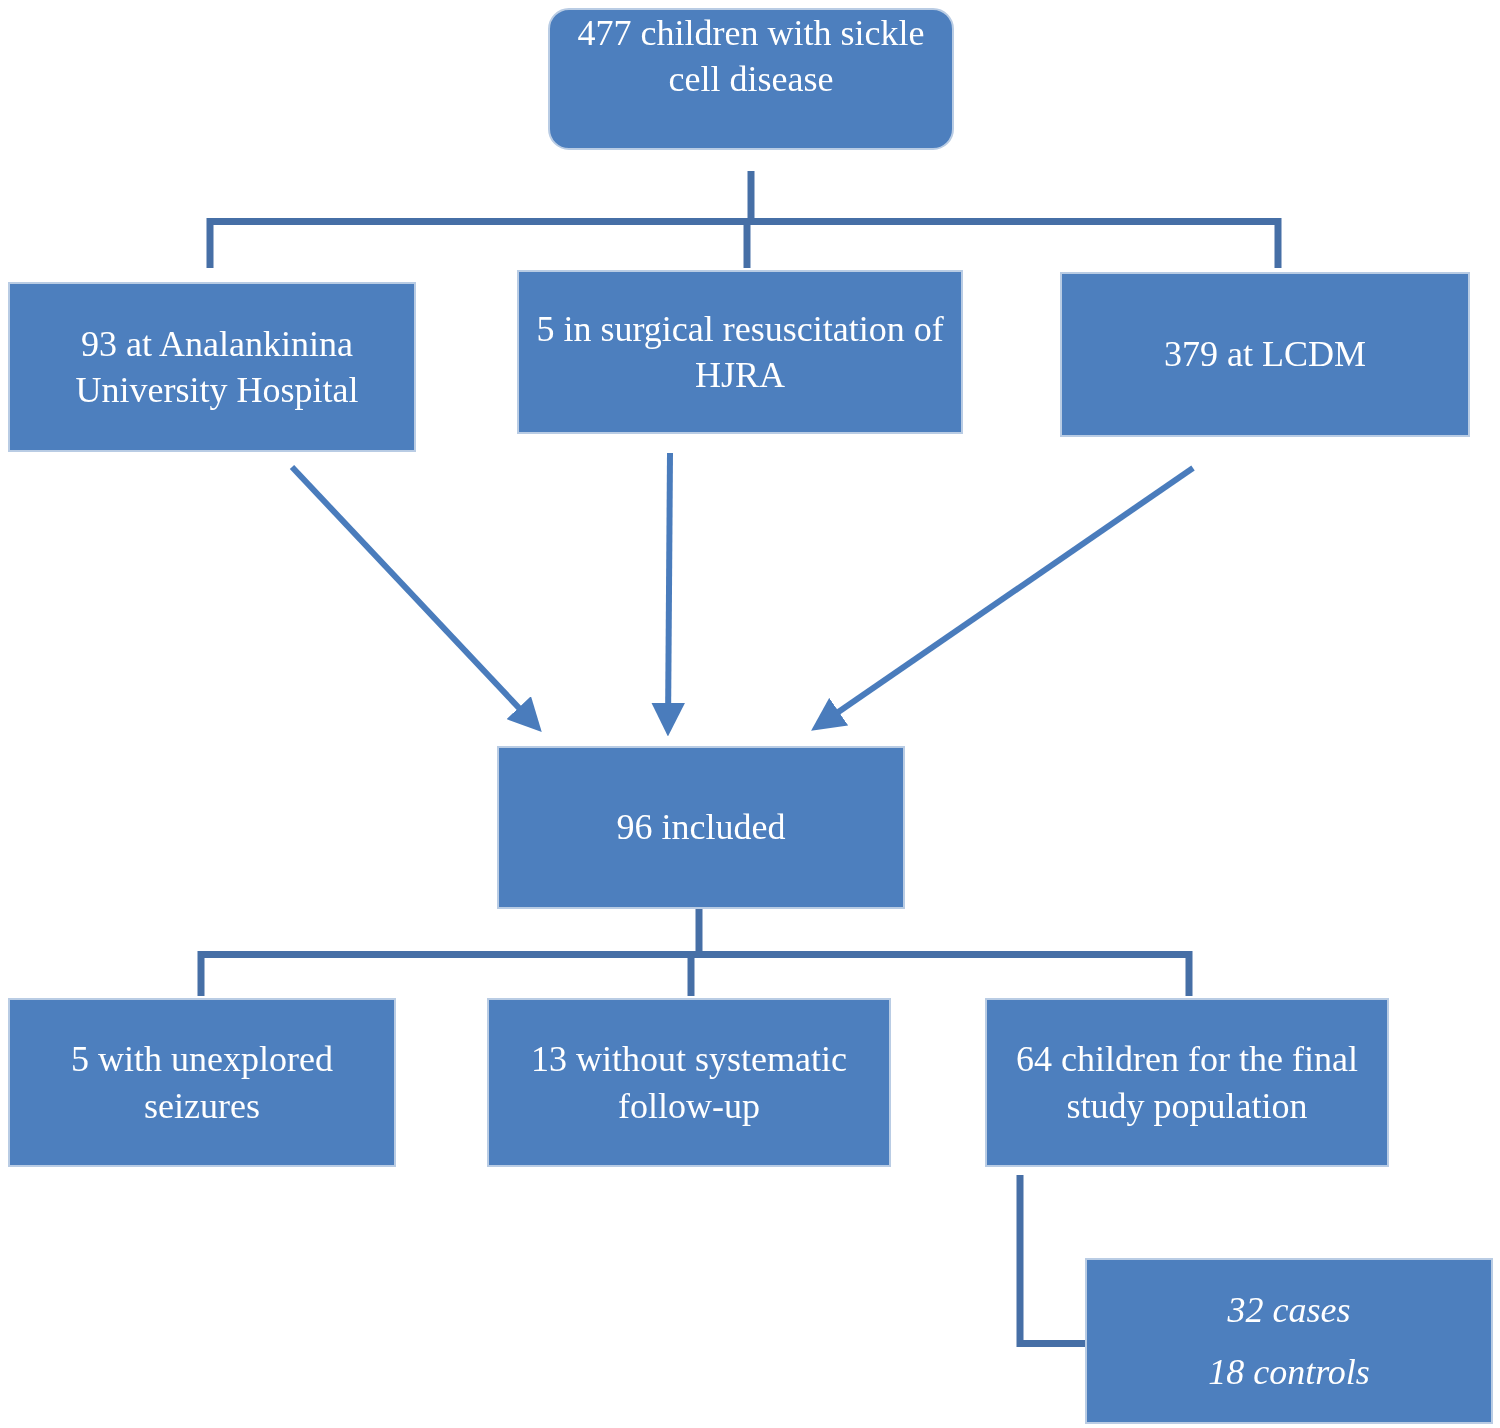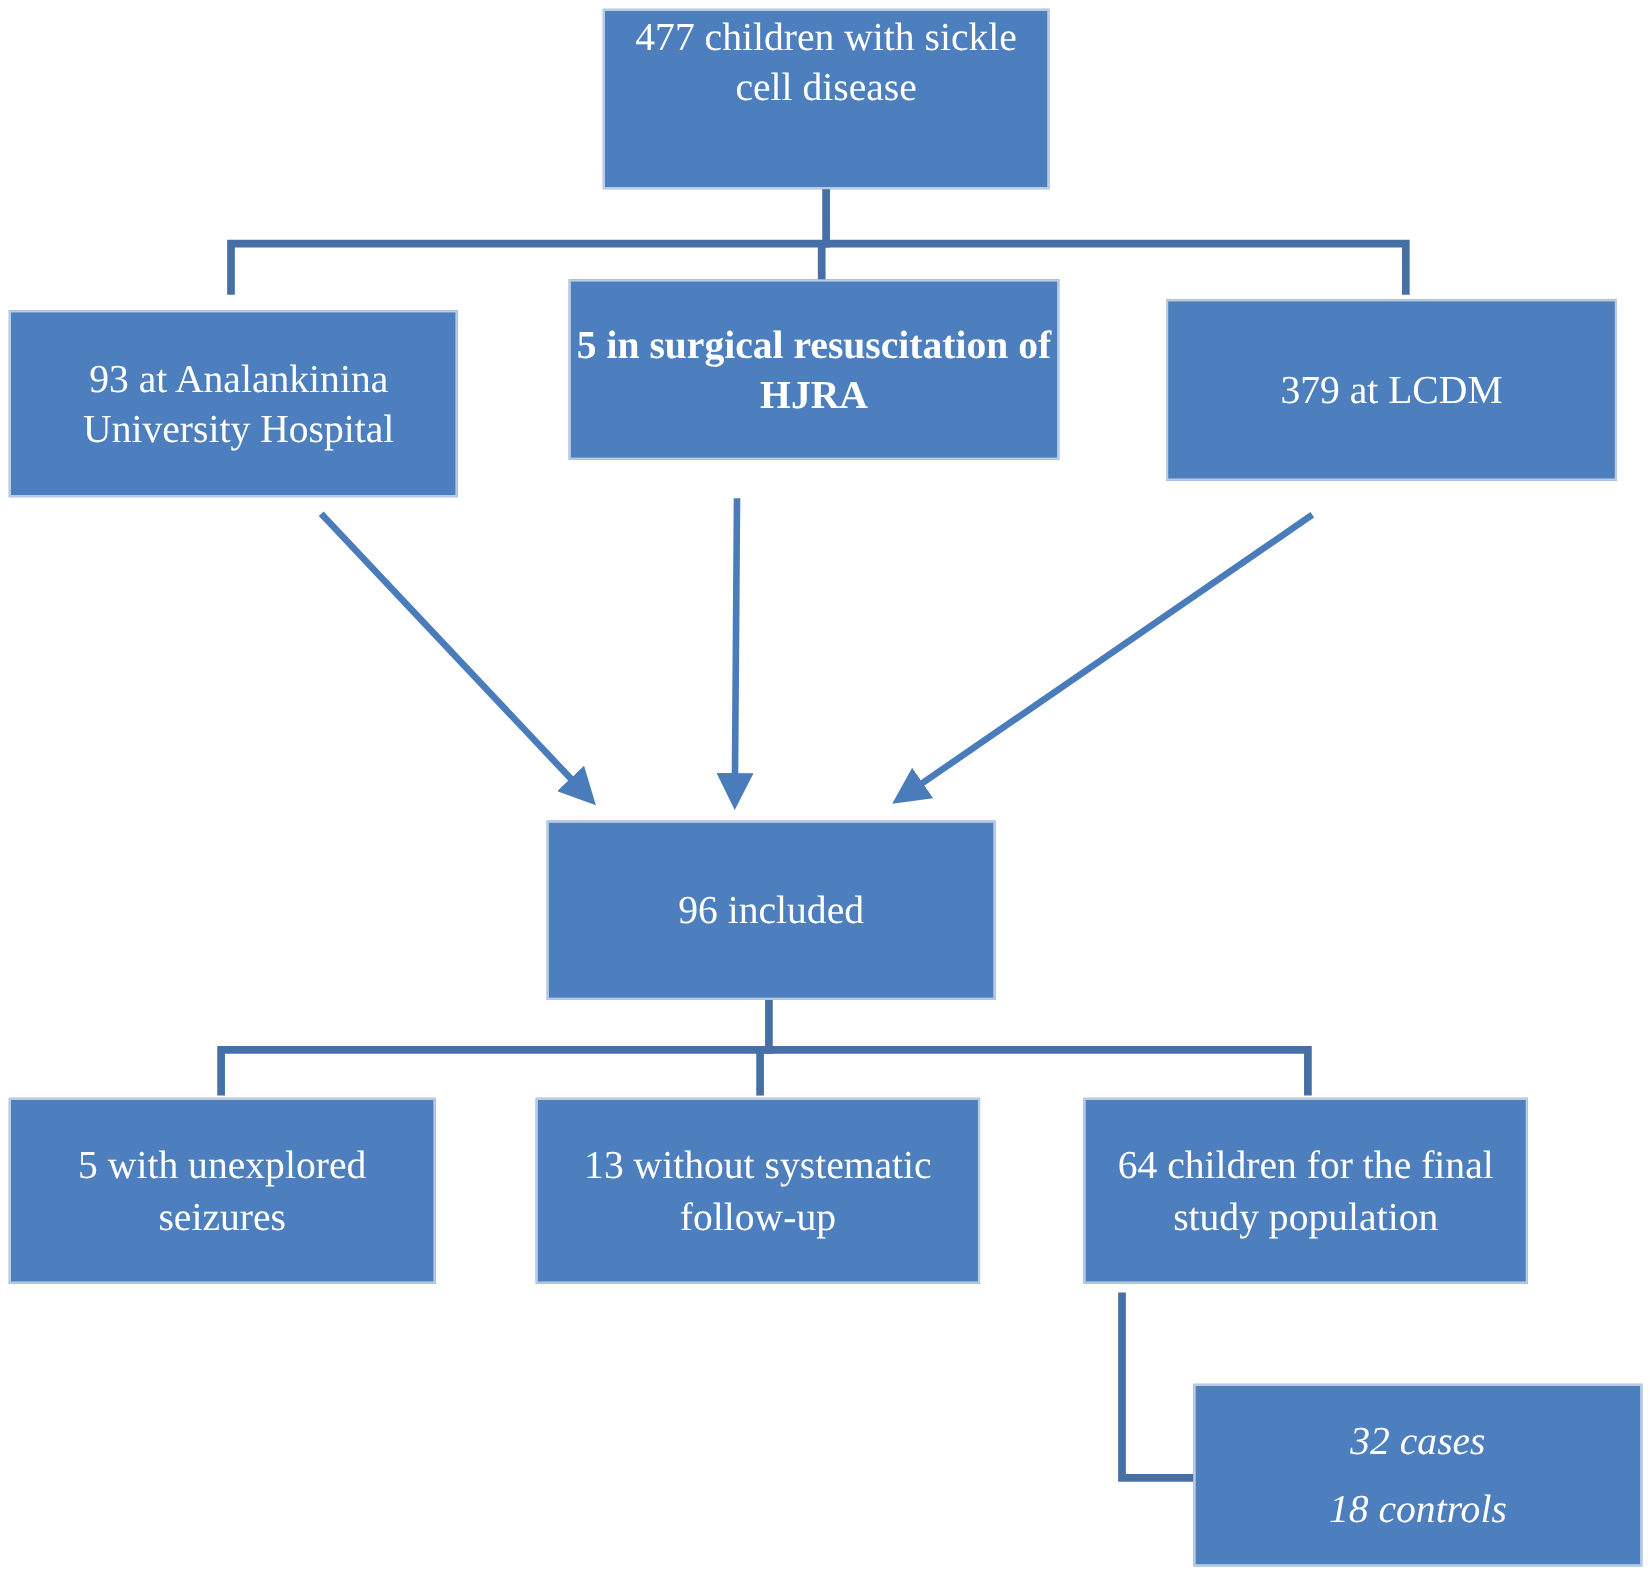--- a/index.html
+++ b/index.html
@@ -24,23 +24,23 @@
     border: 2px solid #b9cce4;
     color: #ffffff;
     font-size: 36px;
     line-height: 1.28;
     text-align: center;
     display: flex;
     align-items: center;
     justify-content: center;
     padding: 0 4px;
   }
-  #n-total        { left: 548px;  top: 8px;    width: 406px; height: 164px; align-items: flex-start; }
+  #n-total        { left: 548px;  top: 8px;    width: 406px; height: 142px; align-items: flex-start; border-radius: 21px; }
   #n-analankinina { left: 8px;    top: 282px;  width: 408px; height: 170px; padding-left: 14px; }
-  #n-hjra         { left: 517px;  top: 254px;  width: 446px; height: 164px; font-weight: bold; }
+  #n-hjra         { left: 517px;  top: 270px;  width: 446px; height: 164px; }
   #n-lcdm         { left: 1060px; top: 272px;  width: 410px; height: 165px; }
   #n-included     { left: 497px;  top: 746px;  width: 408px; height: 163px; }
   #n-unexplored   { left: 8px;    top: 998px;  width: 388px; height: 169px; }
   #n-followup     { left: 487px;  top: 998px;  width: 404px; height: 169px; }
   #n-final        { left: 985px;  top: 998px;  width: 404px; height: 169px; }
   #n-split        { left: 1085px; top: 1258px; width: 408px; height: 166px;
                     flex-direction: column; gap: 16px; font-style: italic; }
   .node .inner { width: 100%; }
 </style>
 </head>

